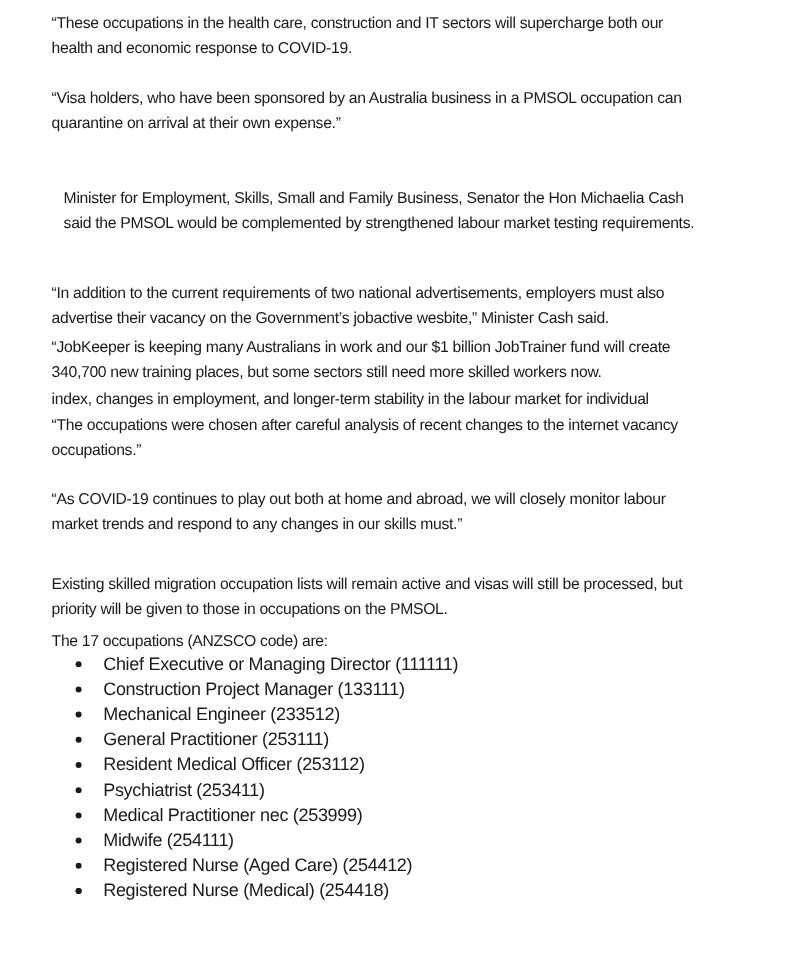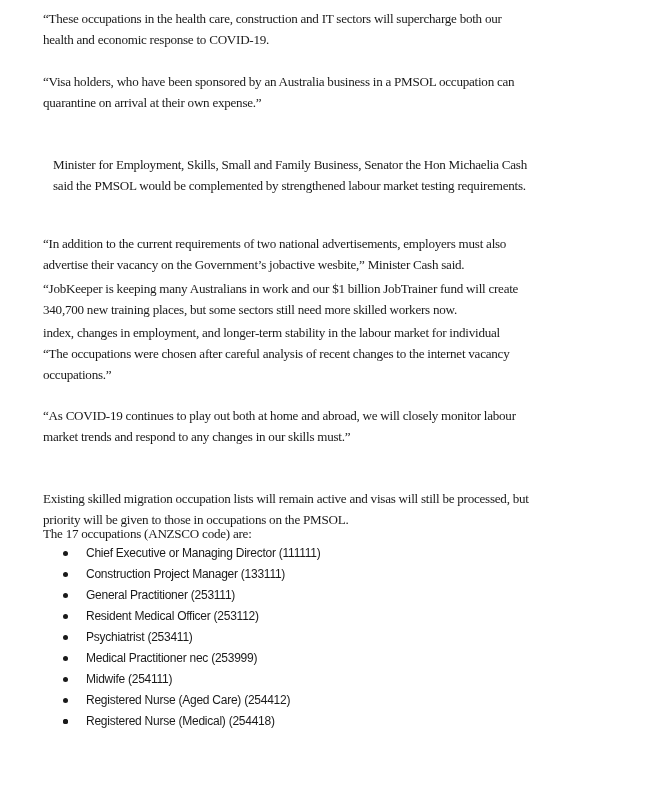--- a/index.html
+++ b/index.html
@@ -5,27 +5,27 @@
   html, body { margin: 0; padding: 0; background: #ffffff; }
   body {
     width: 670px; height: 794px; overflow: hidden;
     font-family: "Liberation Sans", sans-serif;
     color: #1a1a1a;
   }
   .page { position: relative; width: 670px; height: 794px; }
   .para {
     position: absolute; left: 43px; width: 600px;
     font-size: 13.1px; line-height: 21px; letter-spacing: -0.25px;
-    margin: 0; white-space: nowrap; font-family: Liberation Serif, serif;
+    margin: 0; white-space: nowrap;
   }
   .para span { display: block; }
   .list {
     position: absolute; left: 43px; top: 543px;
     margin: 0; padding: 0; list-style: none;
-    font-size: 12px; line-height: 21px; letter-spacing: -0.25px;
+    font-size: 15px; line-height: 21px; letter-spacing: -0.25px;
   }
   .list li { position: relative; padding-left: 43px; white-space: nowrap; }
   .list li .bullet {
     position: absolute; left: 20px; top: 8px;
     width: 5px; height: 5px; border-radius: 50%; background: #1a1a1a;
   }
 </style>
 </head>
 <body>
 
@@ -60,32 +60,33 @@
     <span>index, changes in employment, and longer-term stability in the labour market for individual</span>
     <span>“The occupations were chosen after careful analysis of recent changes to the internet vacancy</span>
     <span>occupations.”</span>
   </p>
 
   <p class="para" style="top:405px;">
     <span>“As COVID-19 continues to play out both at home and abroad, we will closely monitor labour</span>
     <span>market trends and respond to any changes in our skills must.”</span>
   </p>
 
-  <p class="para" style="top:488px;">
+  <p class="para" style="top:476px;">
     <span>Existing skilled migration occupation lists will remain active and visas will still be processed, but</span>
     <span>priority will be given to those in occupations on the PMSOL.</span>
   </p>
 
   <p class="para" style="top:523px;">
     <span>The 17 occupations (ANZSCO code) are:</span>
   </p>
 
   <ul class="list">
     <li><span class="bullet"></span><span>Chief Executive or Managing Director (111111)</span></li>
     <li><span class="bullet"></span><span>Construction Project Manager (133111)</span></li>
+    <li><span class="bullet"></span><span>Mechanical Engineer (233512)</span></li>
     <li><span class="bullet"></span><span>General Practitioner (253111)</span></li>
     <li><span class="bullet"></span><span>Resident Medical Officer (253112)</span></li>
     <li><span class="bullet"></span><span>Psychiatrist (253411)</span></li>
     <li><span class="bullet"></span><span>Medical Practitioner nec (253999)</span></li>
     <li><span class="bullet"></span><span>Midwife (254111)</span></li>
     <li><span class="bullet"></span><span>Registered Nurse (Aged Care) (254412)</span></li>
     <li><span class="bullet"></span></li>
     <li><span class="bullet"></span><span>Registered Nurse (Medical) (254418)</span></li>
   </ul>
 

